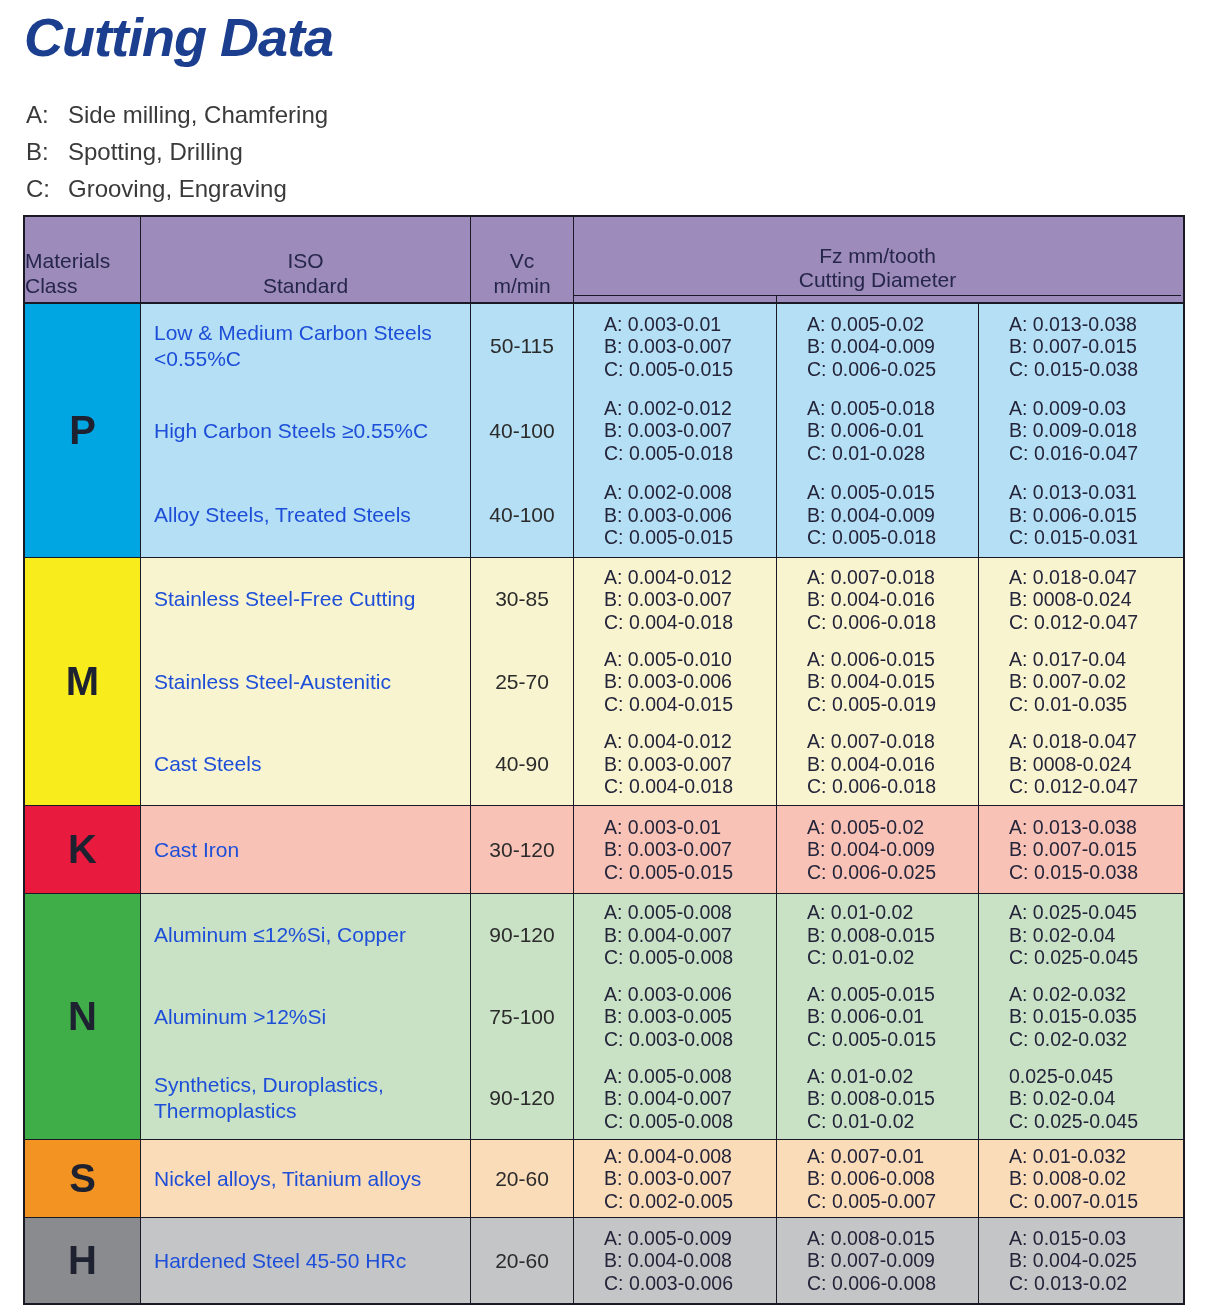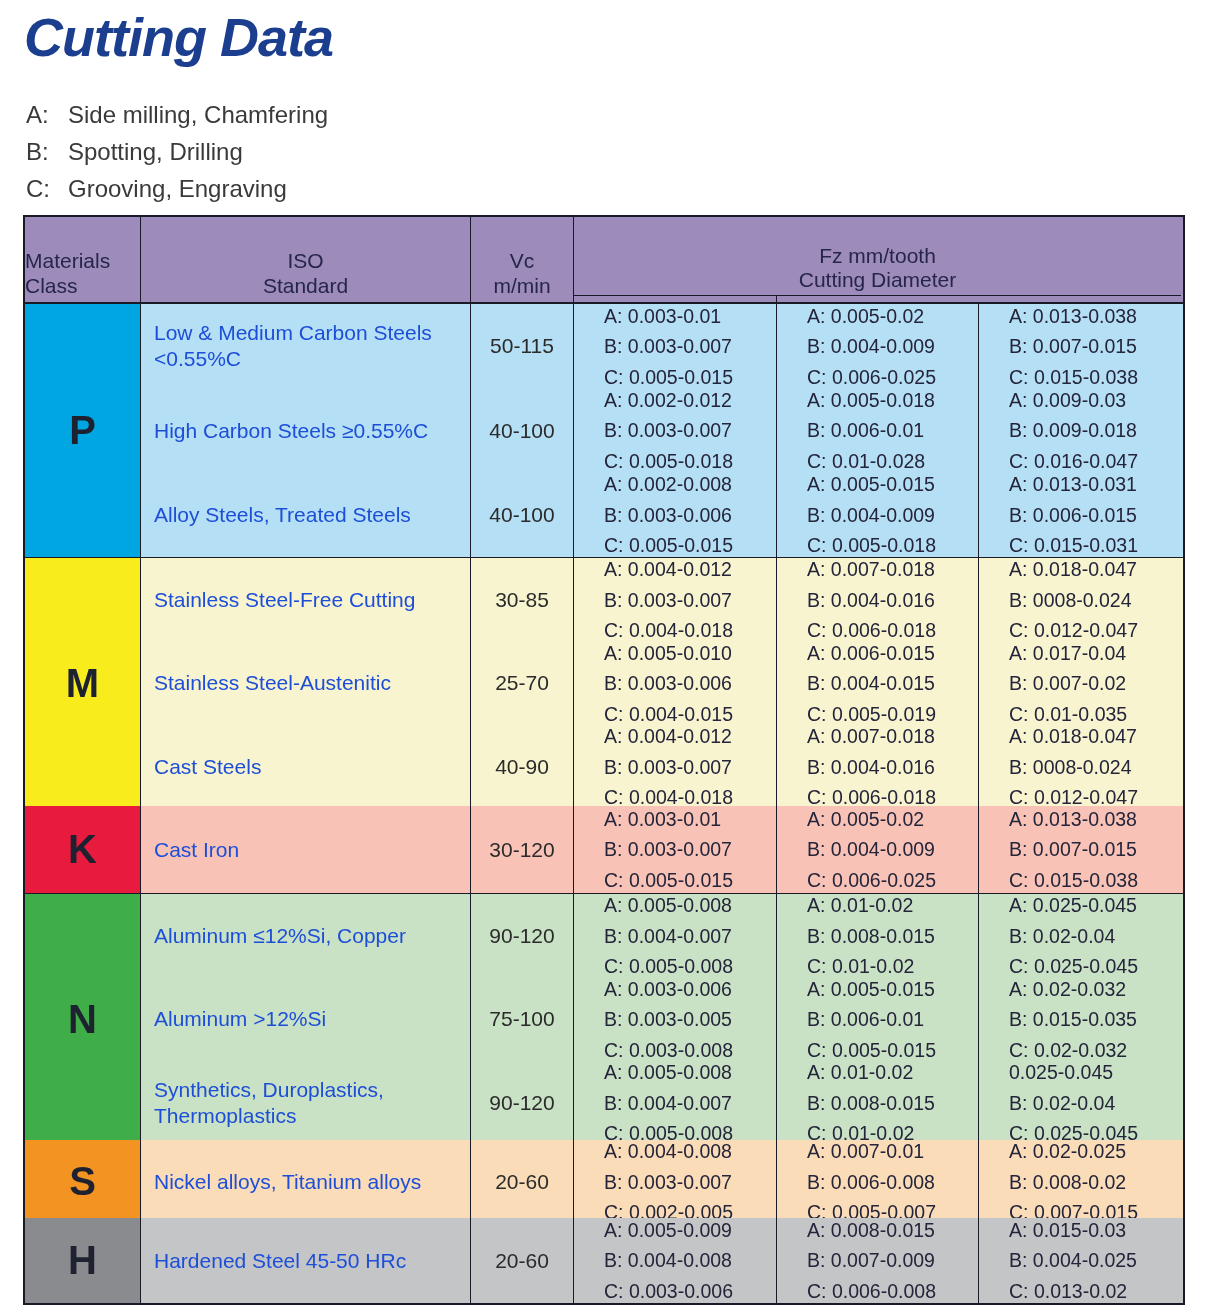--- a/index.html
+++ b/index.html
@@ -90,21 +90,21 @@
     padding: 4px 10px 4px 13px;
     font-size: 21px; line-height: 26px; color: #1d4ed8;
   }
   .vc {
     align-items: center; justify-content: center;
     font-size: 21px; color: #2b2b2b;
   }
   .dat {
     flex-direction: column; justify-content: center;
     padding-left: 30px;
-    font-size: 19.5px; line-height: 22.5px; color: #24243a; gap: 8px;
+    font-size: 19.5px; line-height: 22.5px; color: #24243a;
   }
   .sec-p { height: 253px; }
   .sec-m { height: 248px; }
   .sec-k { height: 88px; }
   .sec-n { height: 246px; }
   .sec-s { height: 78px; }
   .sec-h { height: 86px; }
 </style>
 </head>
 <body>
@@ -376,21 +376,21 @@
             <div>A: 0.004-0.008</div>
             <div>B: 0.003-0.007</div>
             <div>C: 0.002-0.005</div>
           </div>
           <div class="cell dat">
             <div>A: 0.007-0.01</div>
             <div>B: 0.006-0.008</div>
             <div>C: 0.005-0.007</div>
           </div>
           <div class="cell dat">
-            <div>A: 0.02-0.025</div>
+            <div>A: 0.01-0.032</div>
             <div>B: 0.008-0.02</div>
             <div>C: 0.007-0.015</div>
           </div>
         </div>
       </div>
     </div>
 
     <div class="section sec-h" style="--iso-color: #8a8b8e; --row-color: #c4c5c7;">
       <div class="iso-cell">H</div>
       <div class="rows">

